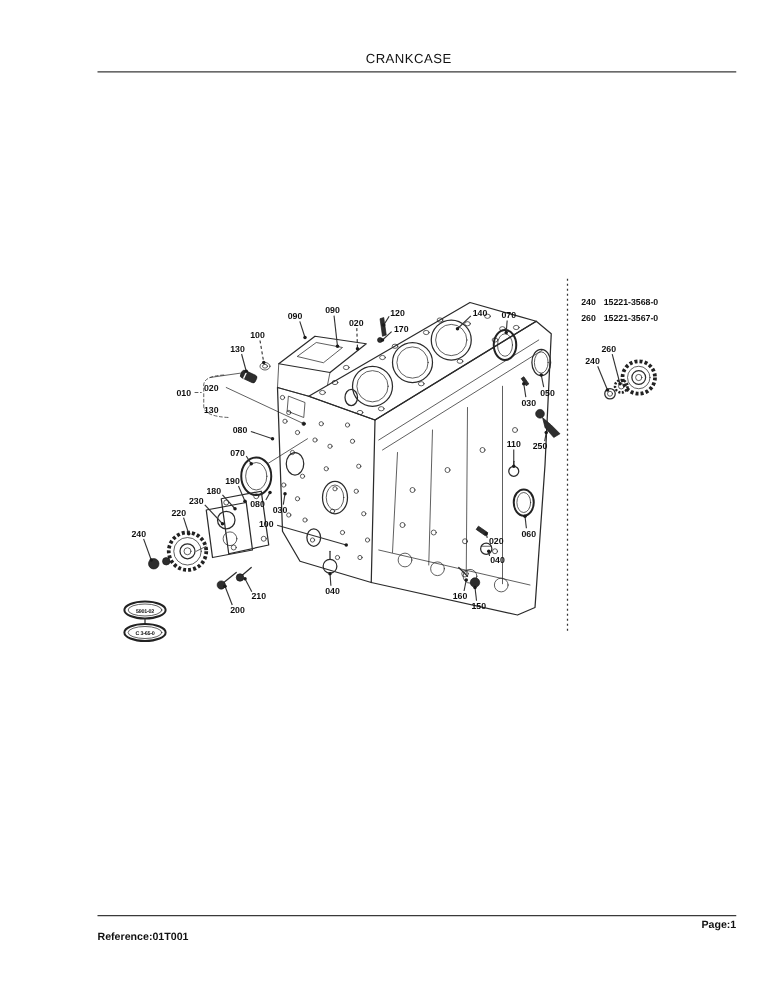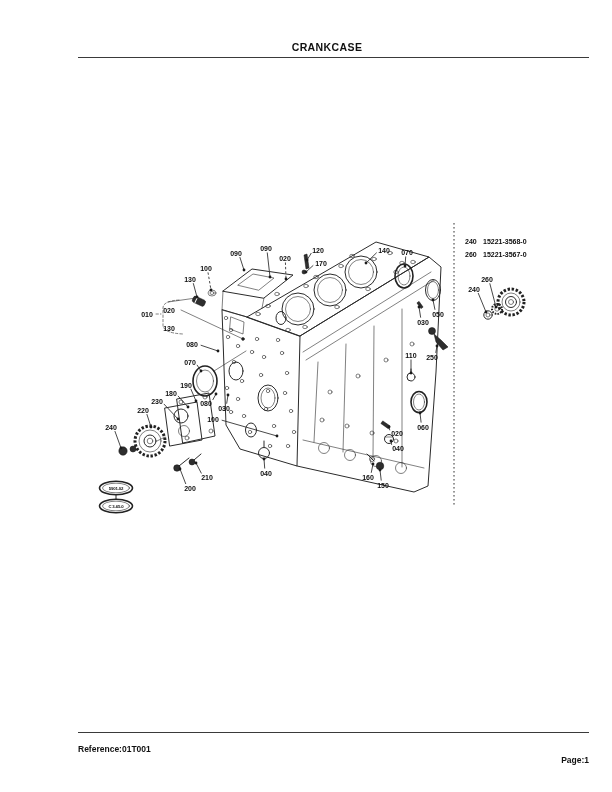--- a/index.html
+++ b/index.html
@@ -1,24 +1,24 @@
 <!DOCTYPE html>
 <html><head>
 <meta charset="utf-8">
 <style>
   html,body{margin:0;padding:0;background:#ffffff;}
   .page{position:relative;width:612px;height:792px;background:#fff;overflow:hidden;
         font-family:"Liberation Sans",sans-serif;color:#111;}
   .title{position:absolute;top:41px;left:327px;transform:translateX(-50%);
-         font-size:10.5px;font-weight:bold;letter-spacing:.4px;}
+         font-size:10.5px;font-weight:normal;letter-spacing:.4px;}
   .rule{position:absolute;left:78px;width:511px;height:0;border-top:1.2px solid #3a3a3a;}
   .rule-top{top:57px;}
   .rule-bottom{top:732px;}
   .footer-left{position:absolute;top:744px;left:78px;font-size:8.5px;font-weight:bold;}
-  .footer-right{position:absolute;top:755px;right:23px;font-size:8.5px;font-weight:bold;padding-left:21px;}
+  .footer-right{position:absolute;top:734px;right:23px;font-size:8.5px;font-weight:bold;padding-left:21px;}
   svg.diagram{position:absolute;left:0;top:0;}
 
   .ln{fill:none;stroke:#2b2b2b;stroke-width:1;stroke-linejoin:round;stroke-linecap:round;}
   .thin{stroke-width:.6;}
   .dark{fill:#2e2e2e;stroke:#111;stroke-width:.5;}
   .gear{fill:none;stroke:#222;stroke-width:3;stroke-dasharray:2.4,1.7;}
   .gear2{fill:none;stroke:#222;stroke-width:2;stroke-dasharray:1.6,1.2;}
   .ringy{fill:none;stroke:#222;stroke-width:1.6;}
   .callout{font-family:"Liberation Sans",sans-serif;font-size:7px;font-weight:bold;
            text-anchor:middle;fill:#0d0d0d;}

